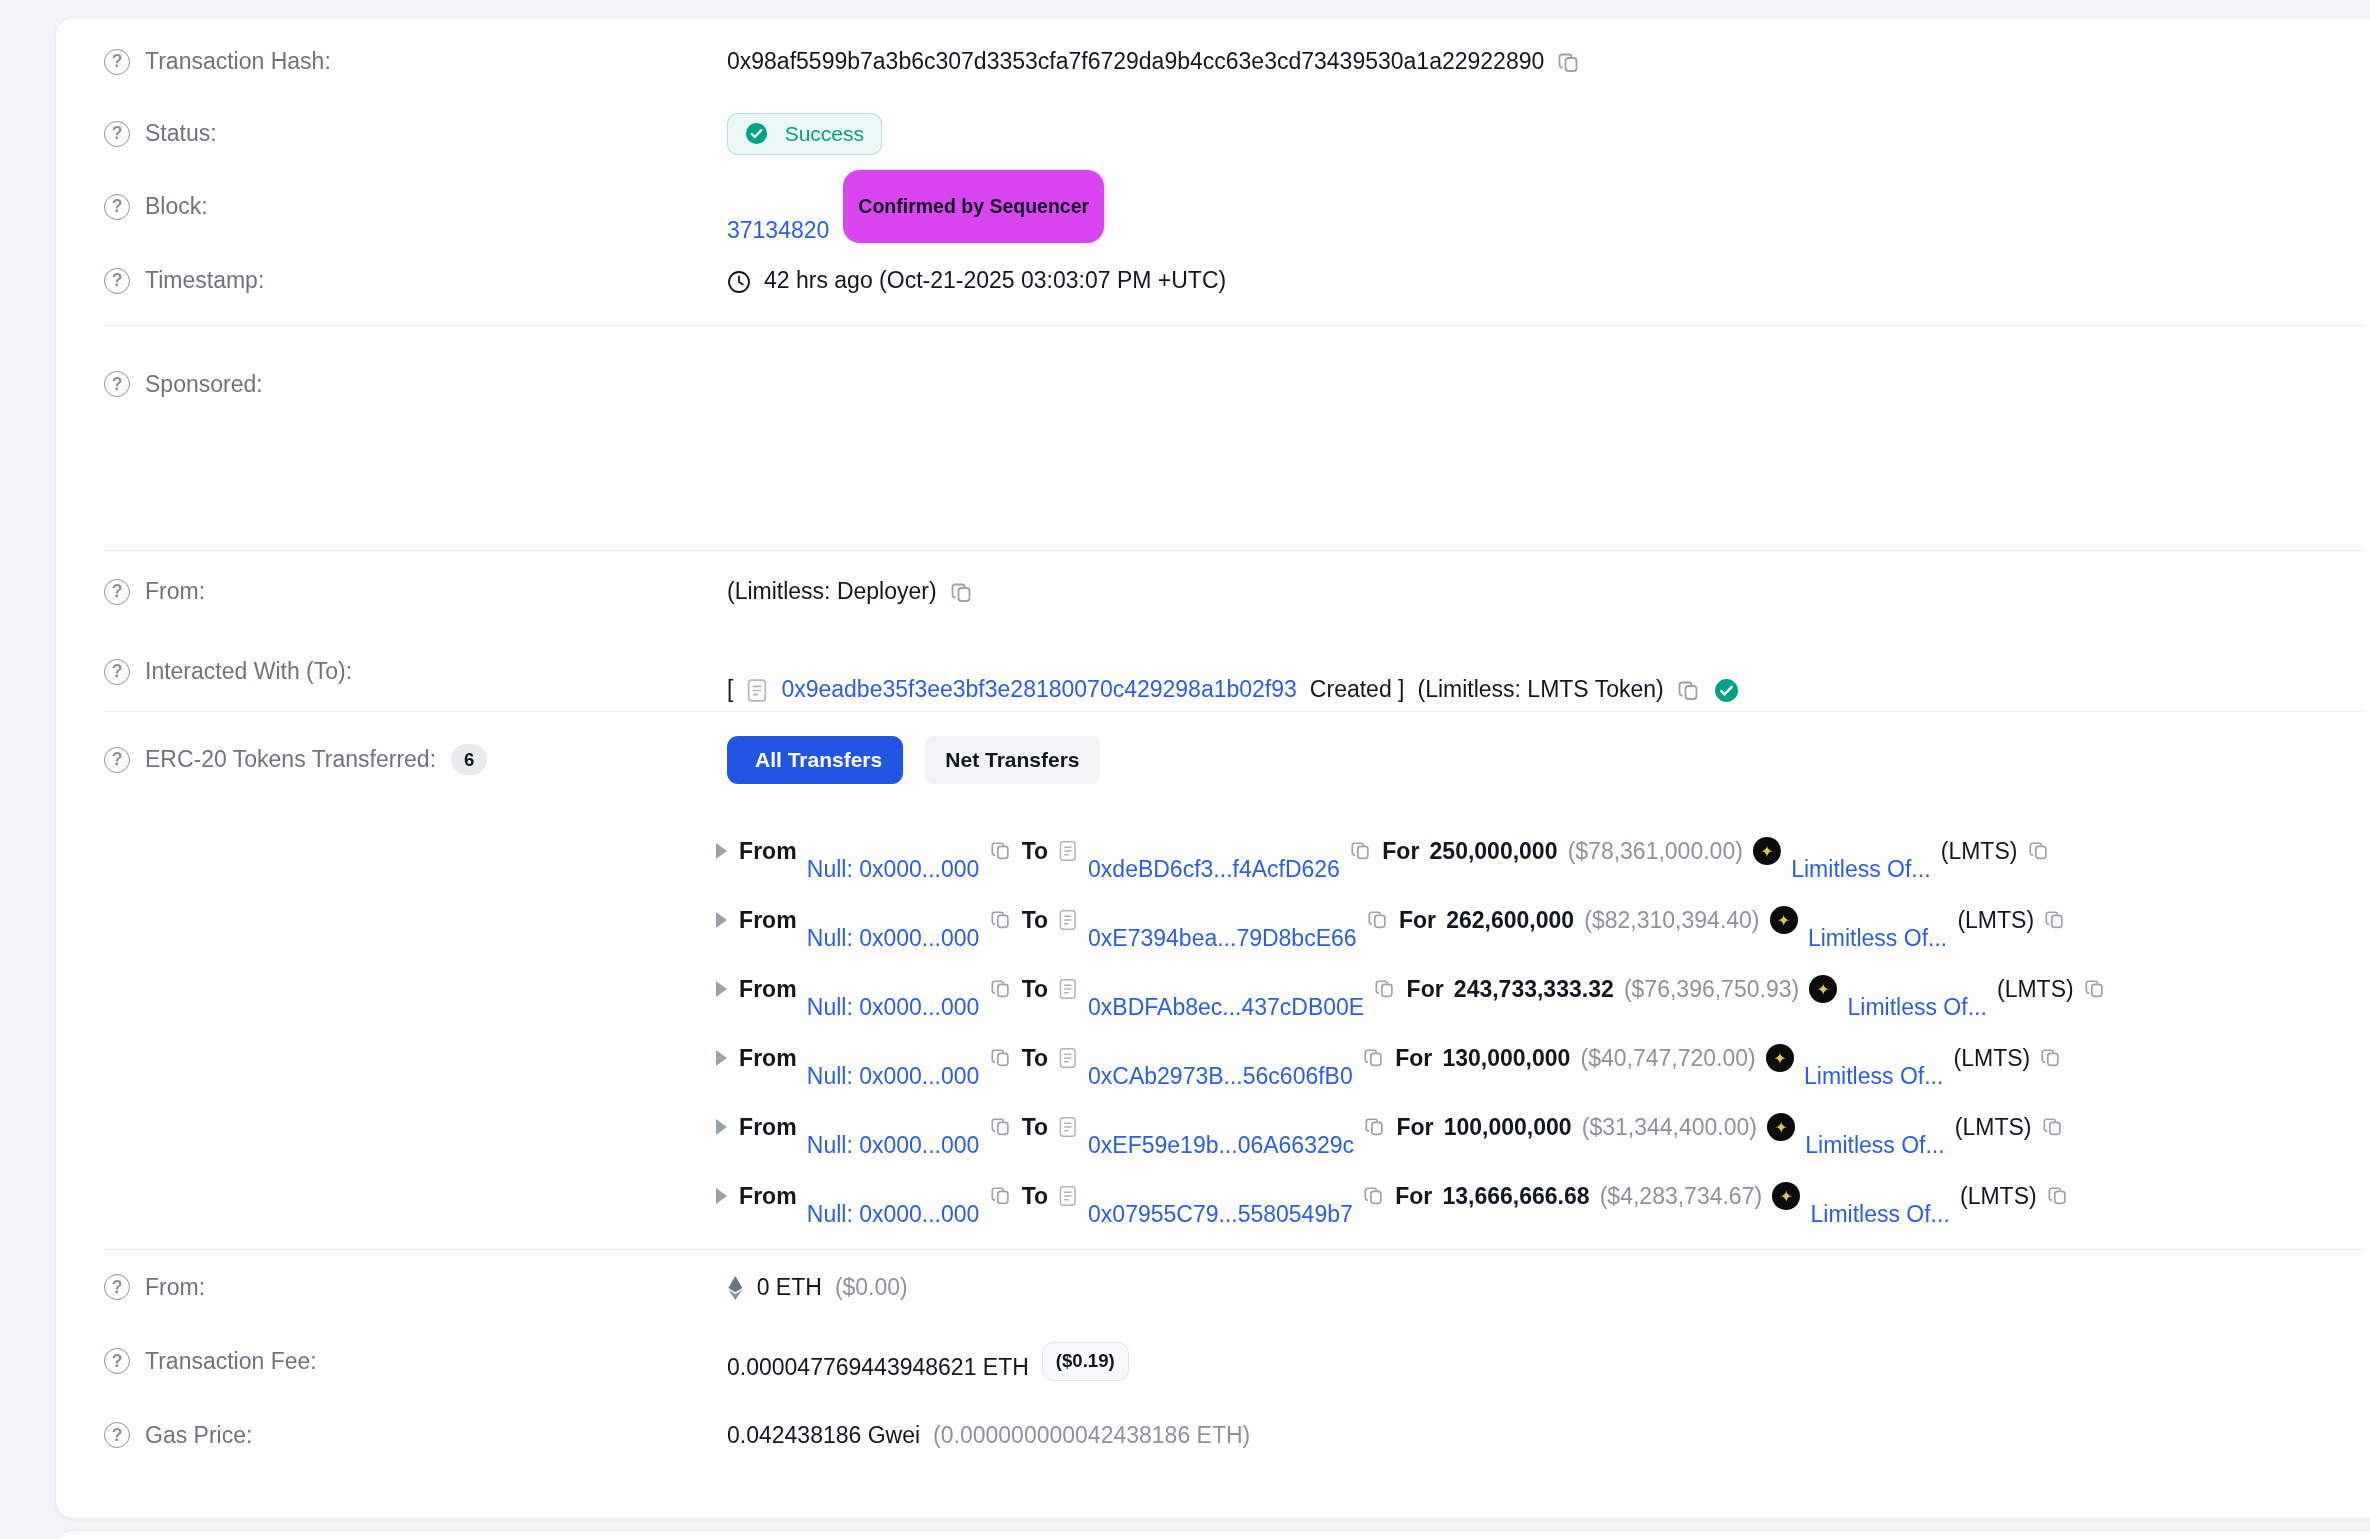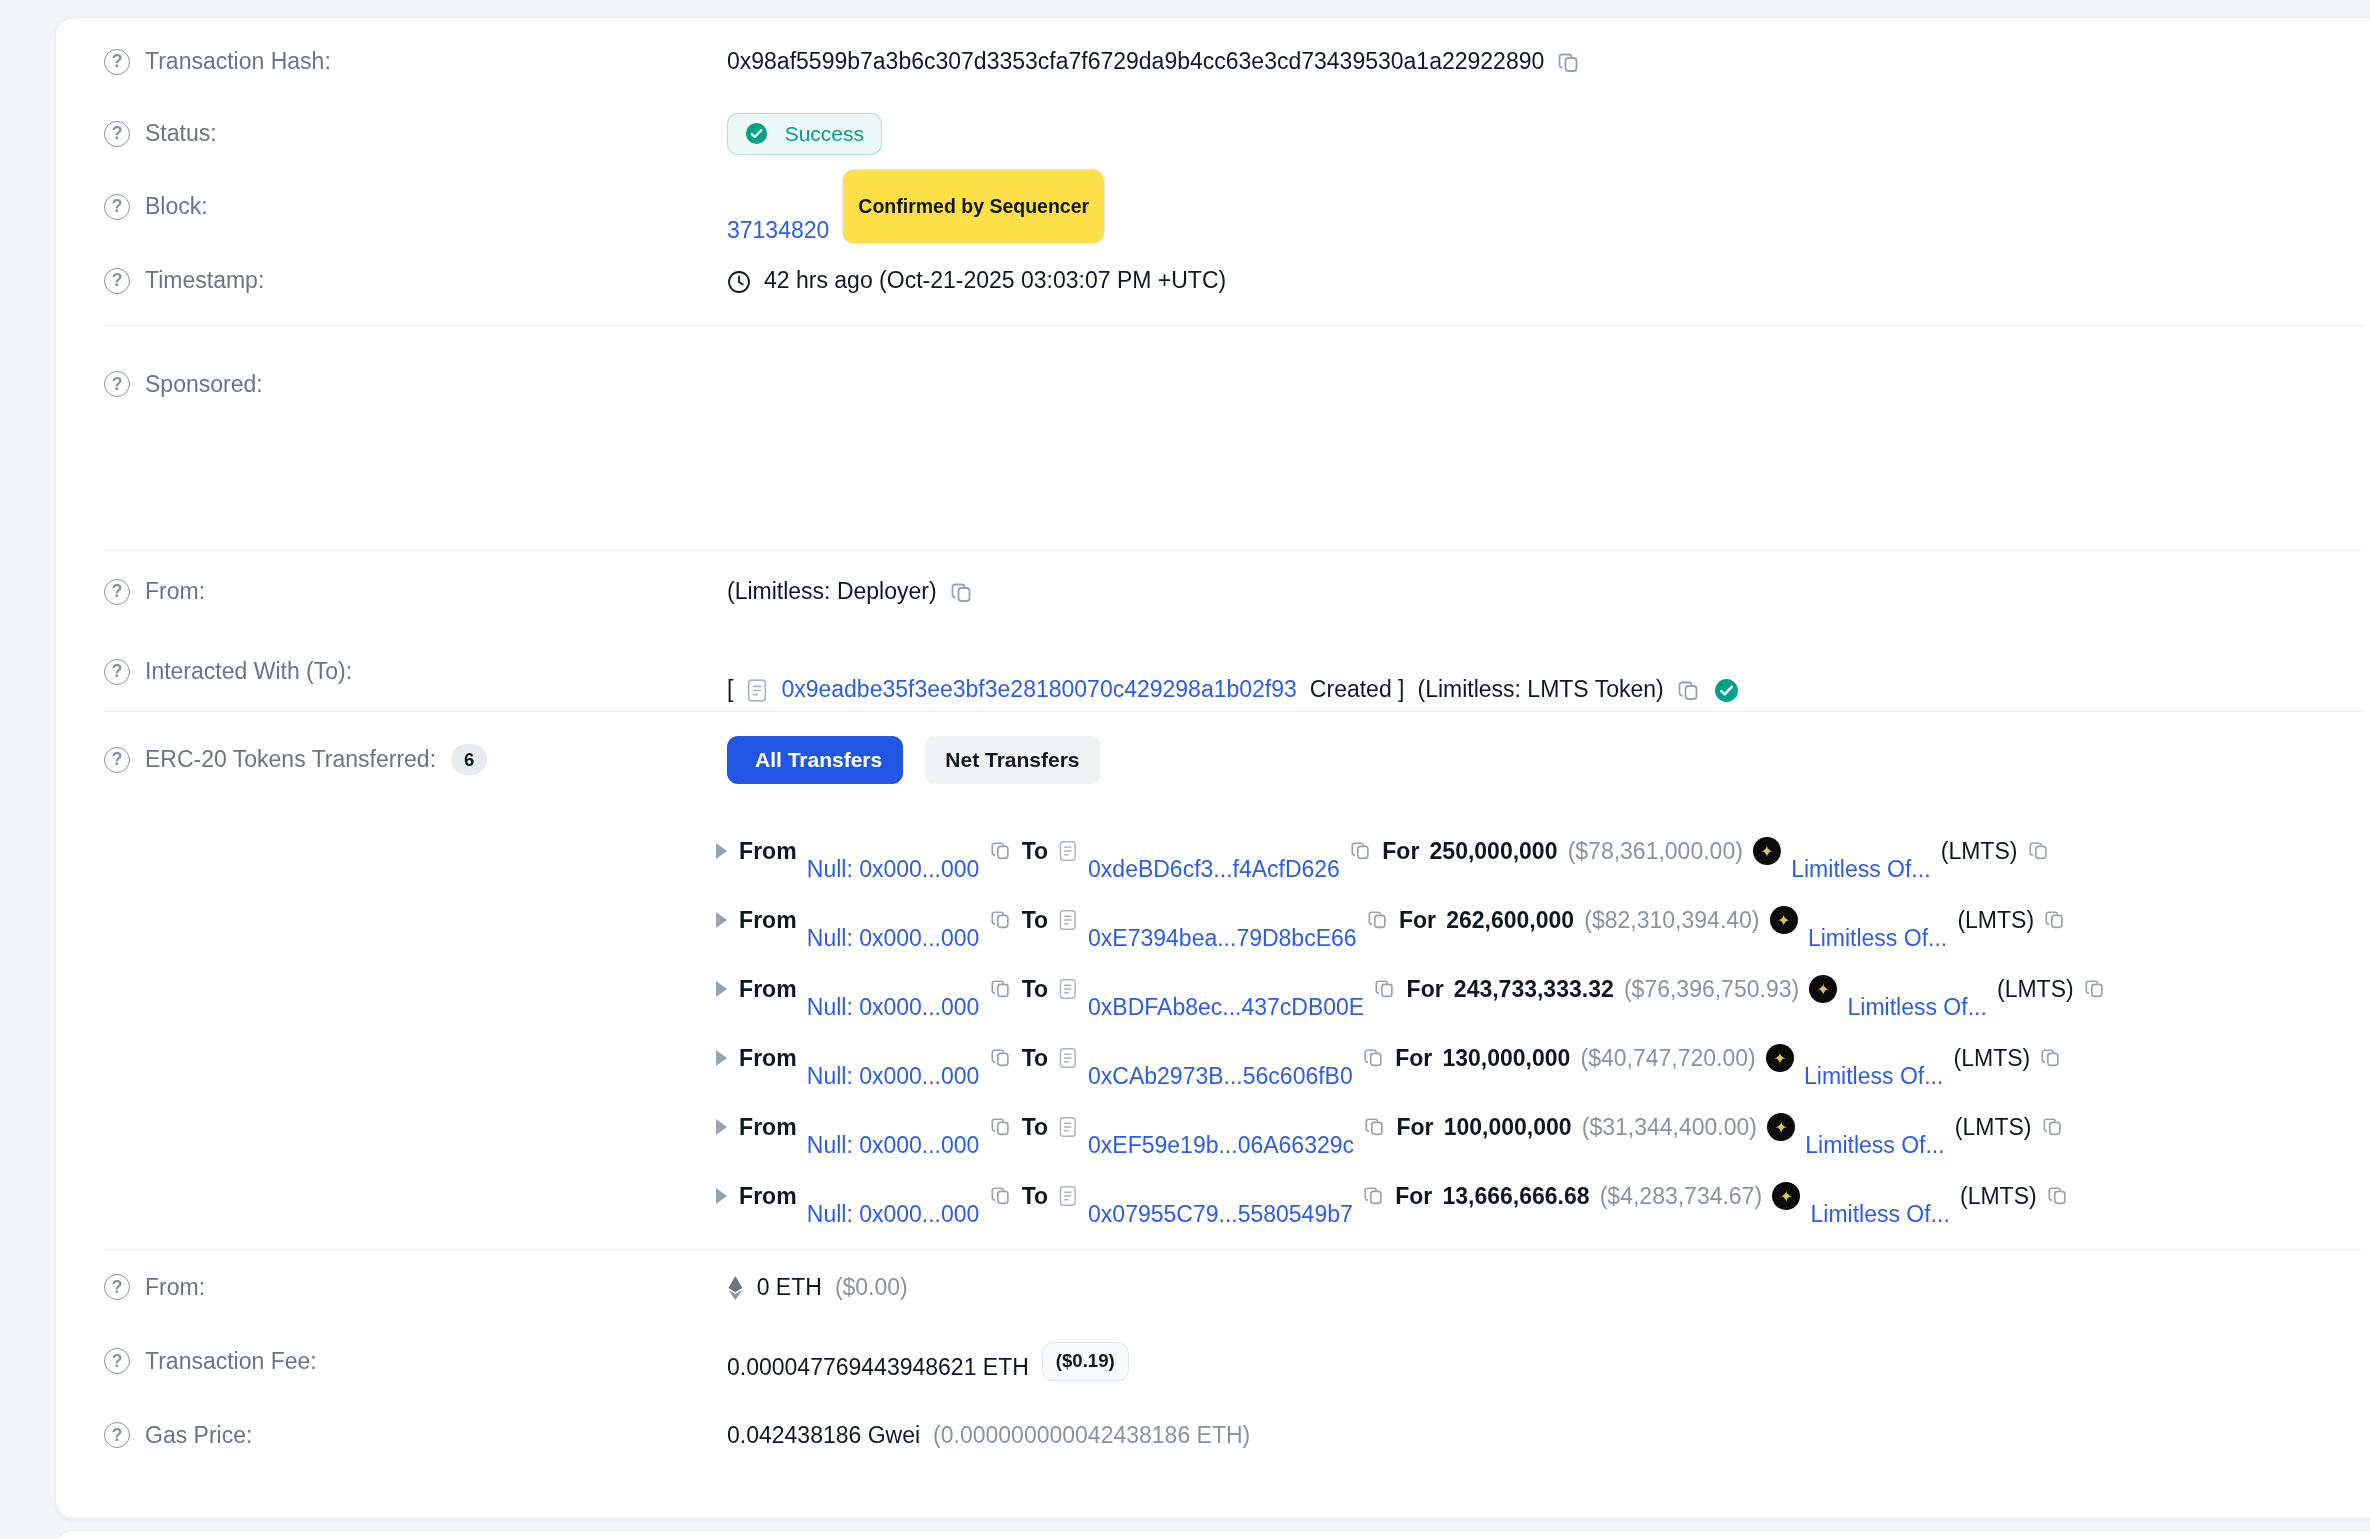--- a/index.html
+++ b/index.html
@@ -20,21 +20,21 @@
     color:#8a9199; font-size:17.6px; font-weight:bold; flex:none; }
   .divider { border:none; border-top:1.9px solid #e9ecef; margin-right:37px; }
   a.link { color:#2b5de9; text-decoration:none;margin-top:36px; }
   .gray { color:#8a939c; }
   .copy-btn { background:none; border:none; cursor:pointer; display:inline-flex;
     padding:0; flex:none; }
   
   .badge-success { display:inline-flex; align-items:center; gap:17px;
     background:rgba(0,161,134,0.08); border:0.9px solid rgba(0,161,134,0.25);
     border-radius:11px; padding:8.3px 16.7px; color:#00a186; font-size:21px; }
-  .badge-gray { background:#fde047; border:0.9px solid #e2e5e9; border-radius:12px;
+  .badge-gray { background:#d946ef; border:0.9px solid #e2e5e9; border-radius:18px;
     padding:25px 15px; font-size:19.5px; font-weight:bold; color:#10181f; }
   .badge-count { background:#e9ecef; border-radius:46px; padding:4.6px 13px;
     font-size:18.6px; font-weight:bold; color:#10181f; }
   .badge-usd { background:#f8f9fa; border:0.9px solid #e2e5e9; border-radius:11px;
     padding:7.4px 13px; font-size:18.6px; font-weight:bold; color:#10181f; }
   
   .tab { border:none; border-radius:11px; padding:12px 20.4px; font-size:21px;
     font-weight:bold; cursor:pointer; font-family:inherit; }
   .tab.active { background:#2155e4; color:#ffffff;padding-left:28px; }
   .tab.inactive { background:#f1f3f5; color:#10181f; margin-left:9.3px;border-radius:8px; }

